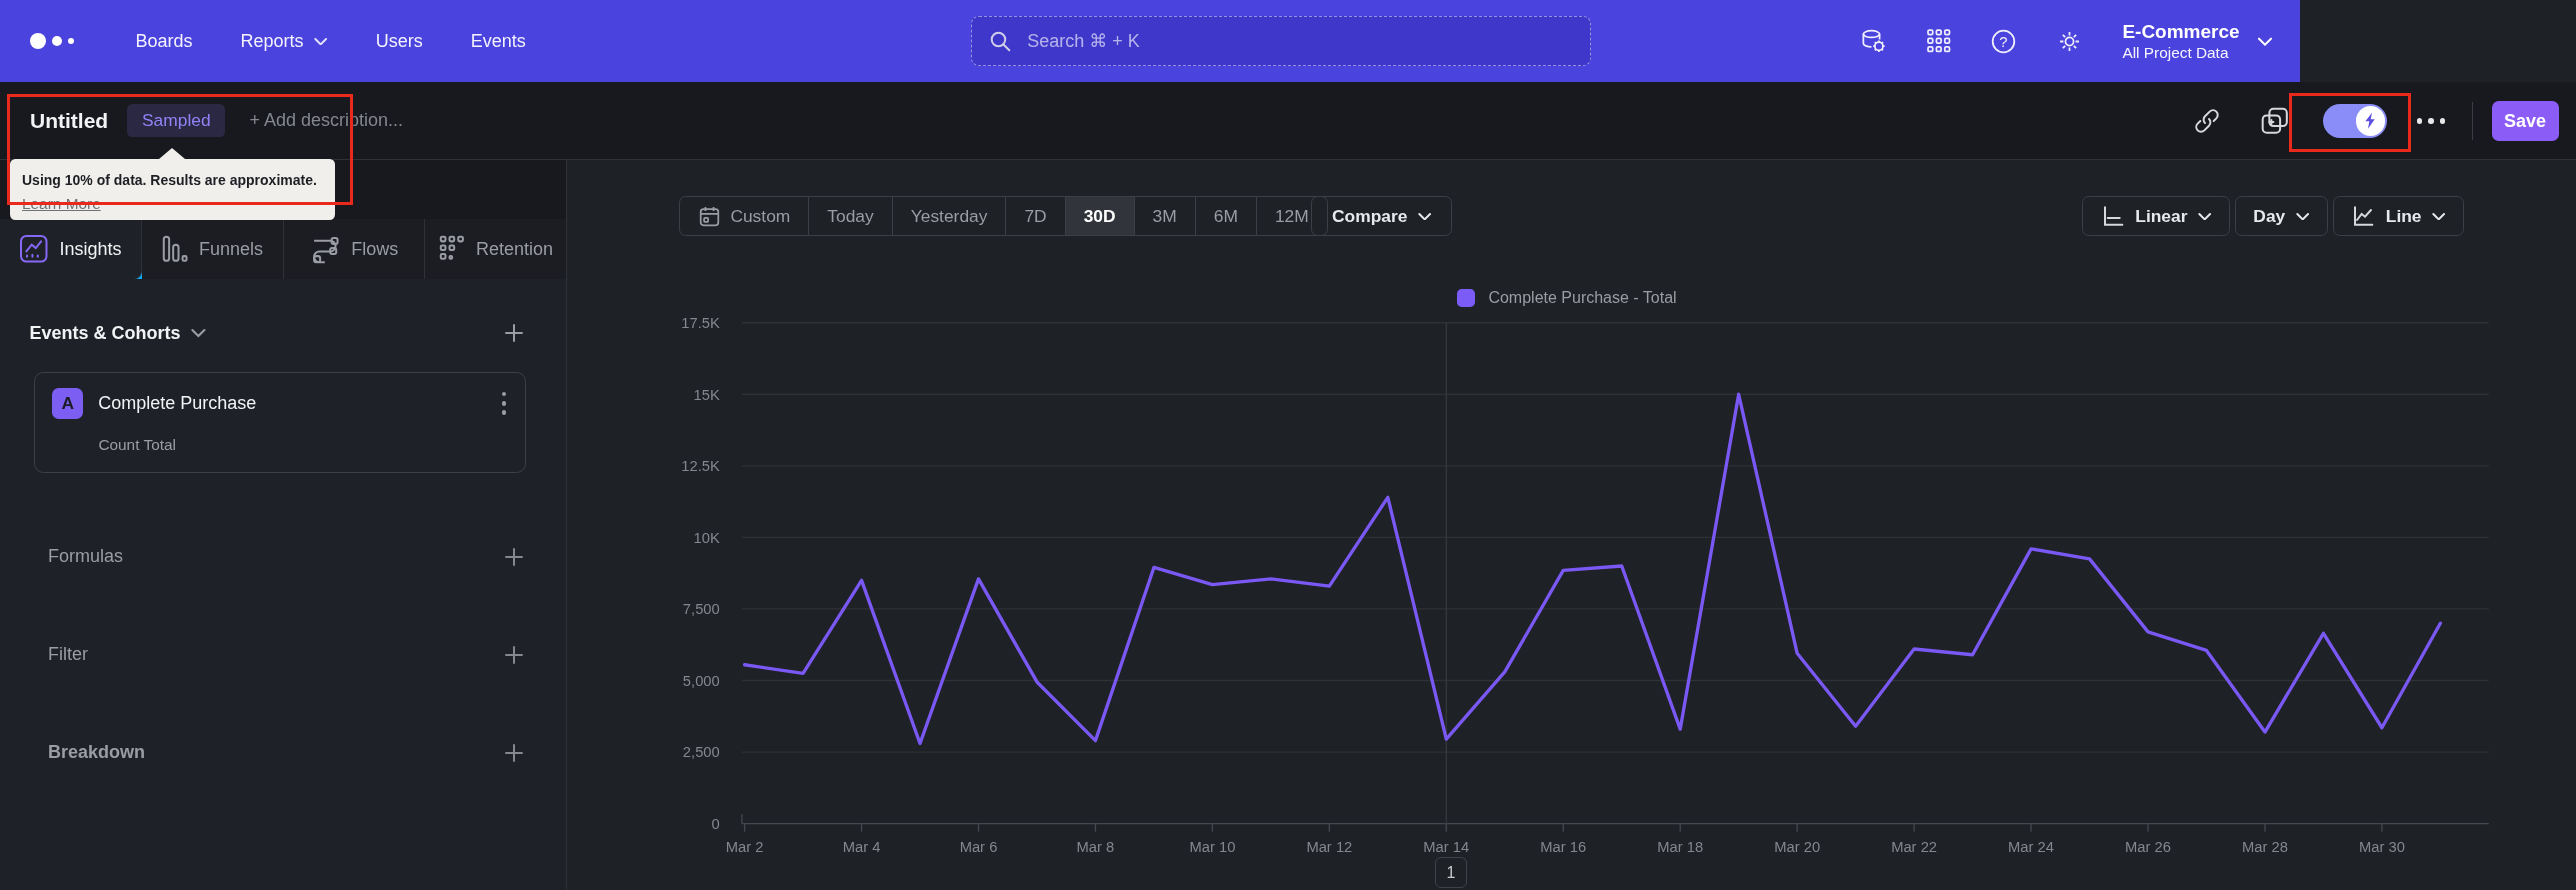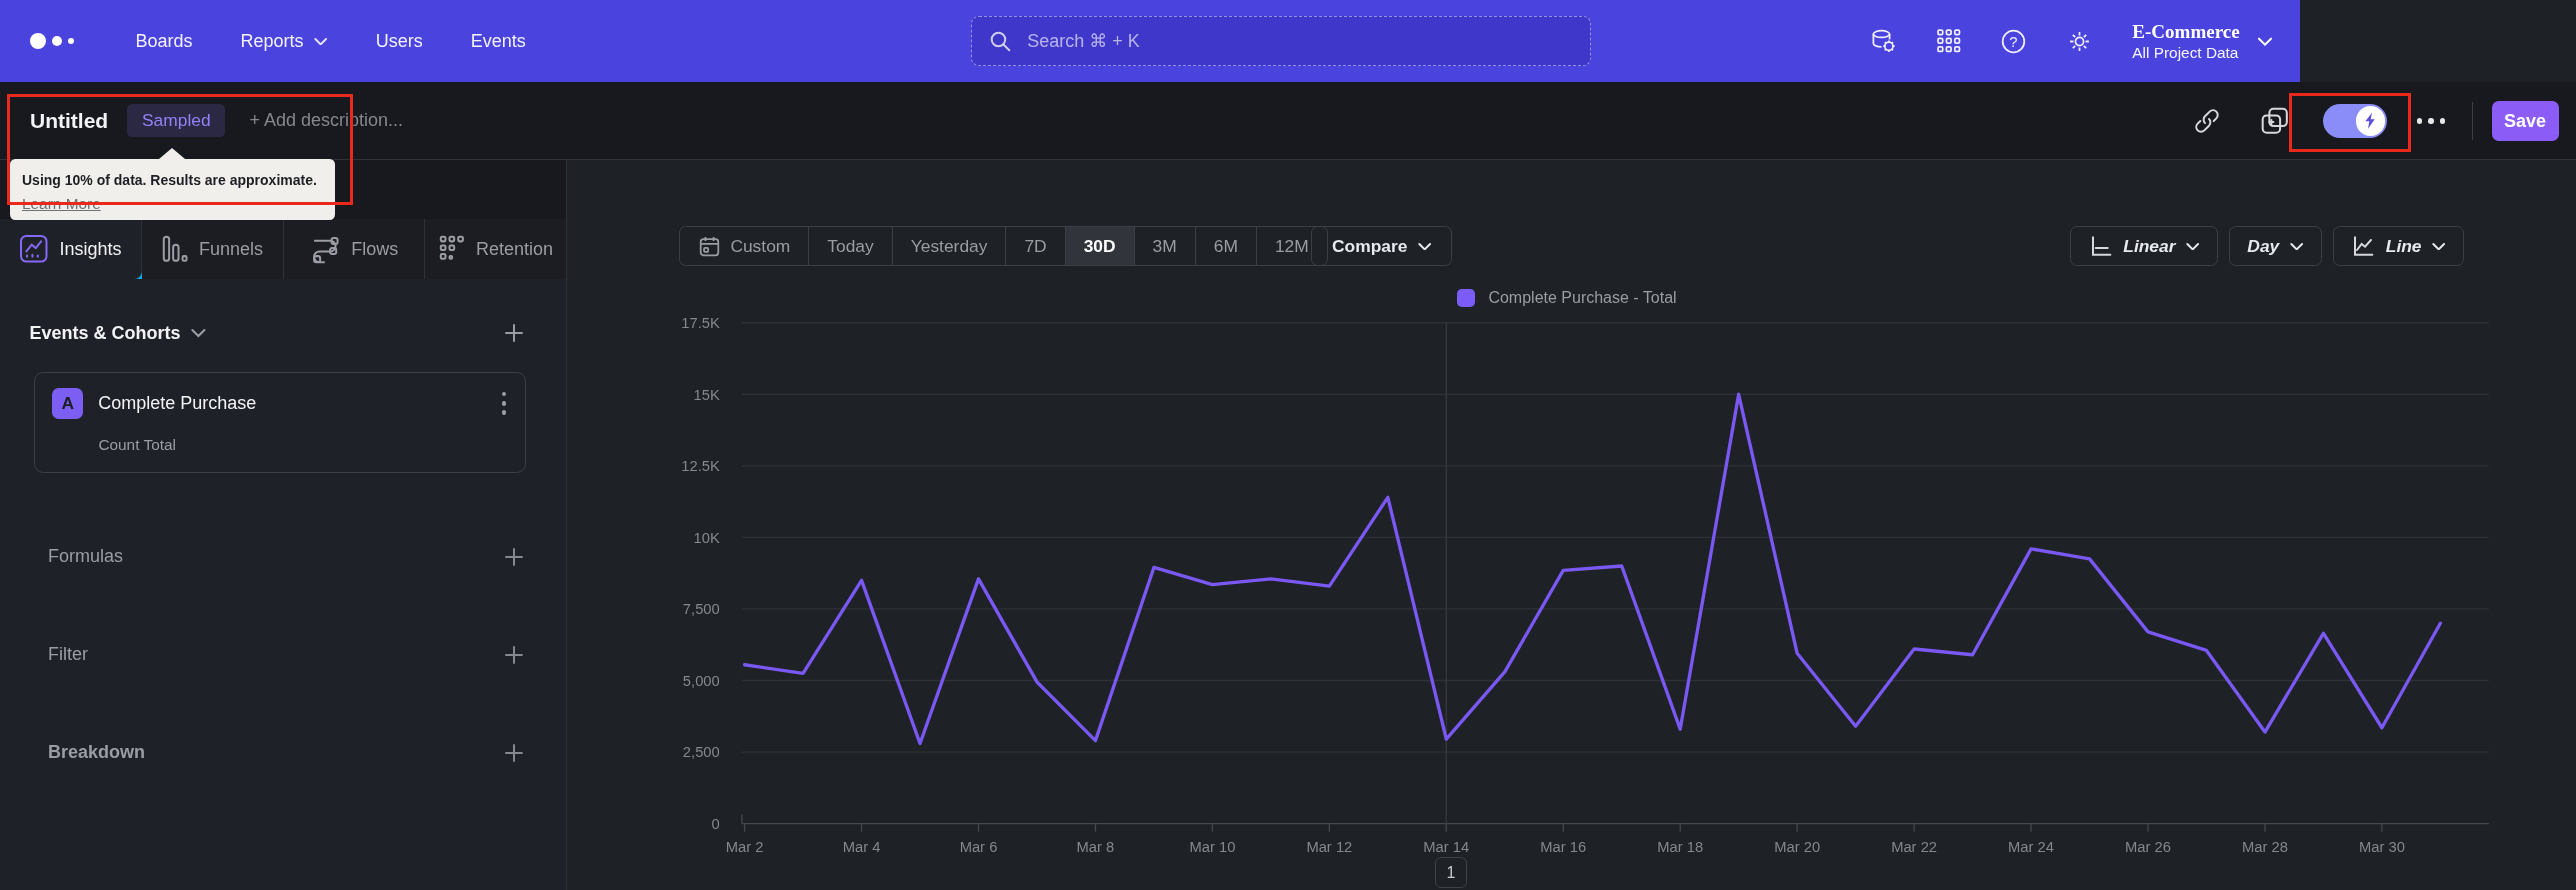--- a/index.html
+++ b/index.html
@@ -18,21 +18,21 @@
   .nav-item{display:flex;align-items:center;gap:10.7px;color:#f4f3fd;font-size:18px;cursor:pointer;}
   .nav-item svg{opacity:.9}
   .searchbar{position:absolute;left:971px;top:16px;width:620px;height:50px;border-radius:8px;
              background:rgba(30,24,150,.28);border:1.3px dashed rgba(255,255,255,.45);
              display:flex;align-items:center;gap:14.8px;padding:0 17.4px;color:rgba(255,255,255,.62);
              font-size:18px;}
   .nav-right{position:absolute;right:0;top:0;height:82px;display:flex;align-items:center;gap:39px;
              padding-right:27px;}
   .nav-icon{color:#efeefc;display:flex;align-items:center;justify-content:center;cursor:pointer;}
   .project{display:flex;align-items:center;gap:17.4px;color:#fff;cursor:pointer;}
-  .project .pname{font-size:19px;font-weight:bold;line-height:1.25;font-family:Liberation Serif, serif;}
+  .project .pname{font-size:19px;font-weight:bold;line-height:1.25;}
   .project .pscope{font-size:15.4px;font-weight:normal;opacity:.95;}
 
   
   .titlebar{position:absolute;left:0;top:82px;width:2576px;height:78px;background:#17191e;
             border-bottom:0.7px solid #2e3136;display:flex;align-items:center;}
   .report-title{margin-left:30px;font-size:21px;font-weight:bold;color:#f2f3f5;}
   .sampled-badge{margin-left:19px;background:#2b2844;color:#9183f6;font-size:17.4px;
                  padding:6px 14.8px;border-radius:5.4px;cursor:pointer;}
   .add-desc{margin-left:24px;color:#84878d;font-size:18px;cursor:pointer;}
   .title-actions{position:absolute;right:0;top:0;height:78px;display:flex;align-items:center;}
@@ -85,31 +85,31 @@
   .kebab i{width:4.7px;height:4.7px;border-radius:50%;background:#9a9da3;display:block;}
   .event-sub{margin:17.4px 0 0 46px;font-size:15.4px;color:#9a9da3;}
   .sb-section{display:flex;align-items:center;margin:0 40px 0 48px;}
   .sb-section .slabel{font-size:18px;color:#9a9da3;}
   .sec-formulas{margin-top:72px;}
   .sec-filter{margin-top:74px;}
   .sec-breakdown{margin-top:74px;font-weight:bold;}
 
   
   .main{position:absolute;left:568px;top:160px;width:2008px;height:731px;background:#1e2126;}
-  .controls{position:absolute;left:0;top:66px;width:100%;height:40px;}
+  .controls{position:absolute;left:0;top:36px;width:100%;height:40px;}
   .range-group{position:absolute;left:111px;top:0;height:40px;display:flex;align-items:stretch;
                border:1.3px solid #3c3f46;border-radius:6.7px;overflow:hidden;}
   .range-seg{display:flex;align-items:center;gap:9.4px;padding:0 18px;font-size:17.4px;color:#9a9da3;
              border-right:0.7px solid #3c3f46;cursor:pointer;white-space:nowrap;}
   .range-seg:last-child{border-right:none;}
   .range-seg.active{background:#31343b;color:#fff;font-weight:bold;}
   .compare-btn{position:absolute;left:743px;top:0;height:40px;display:flex;align-items:center;gap:10.7px;
                padding:0 20px;border:1.3px solid #3c3f46;border-radius:6.7px;font-size:17.4px;
                font-weight:bold;color:#e8e9ec;cursor:pointer;}
-  .right-controls{position:absolute;right:112px;top:0;display:flex;gap:11px;font-style:italic;}
+  .right-controls{position:absolute;right:112px;top:0;display:flex;gap:5px;}
   .ctl-btn{height:40px;display:flex;align-items:center;gap:10.7px;padding:0 17.4px;
            border:1.3px solid #3c3f46;border-radius:6.7px;font-size:17.4px;font-weight:bold;
            color:#e8e9ec;cursor:pointer;}
   .ctl-btn svg{color:#d7d8db;}
   .legend{position:absolute;left:889px;top:129px;display:flex;align-items:center;gap:13.4px;}
   .legend-swatch{width:18px;height:18px;border-radius:4.7px;background:#7c5cf6;}
   .legend-label{font-size:16px;color:#9a9da3;}
   .chart-svg{position:absolute;left:103px;top:156px;}
   .chart-svg text{font-family:"Liberation Sans",sans-serif;font-size:22px;fill:#84878d;}
   .gridline{stroke:#2e3136;stroke-width:2;}

